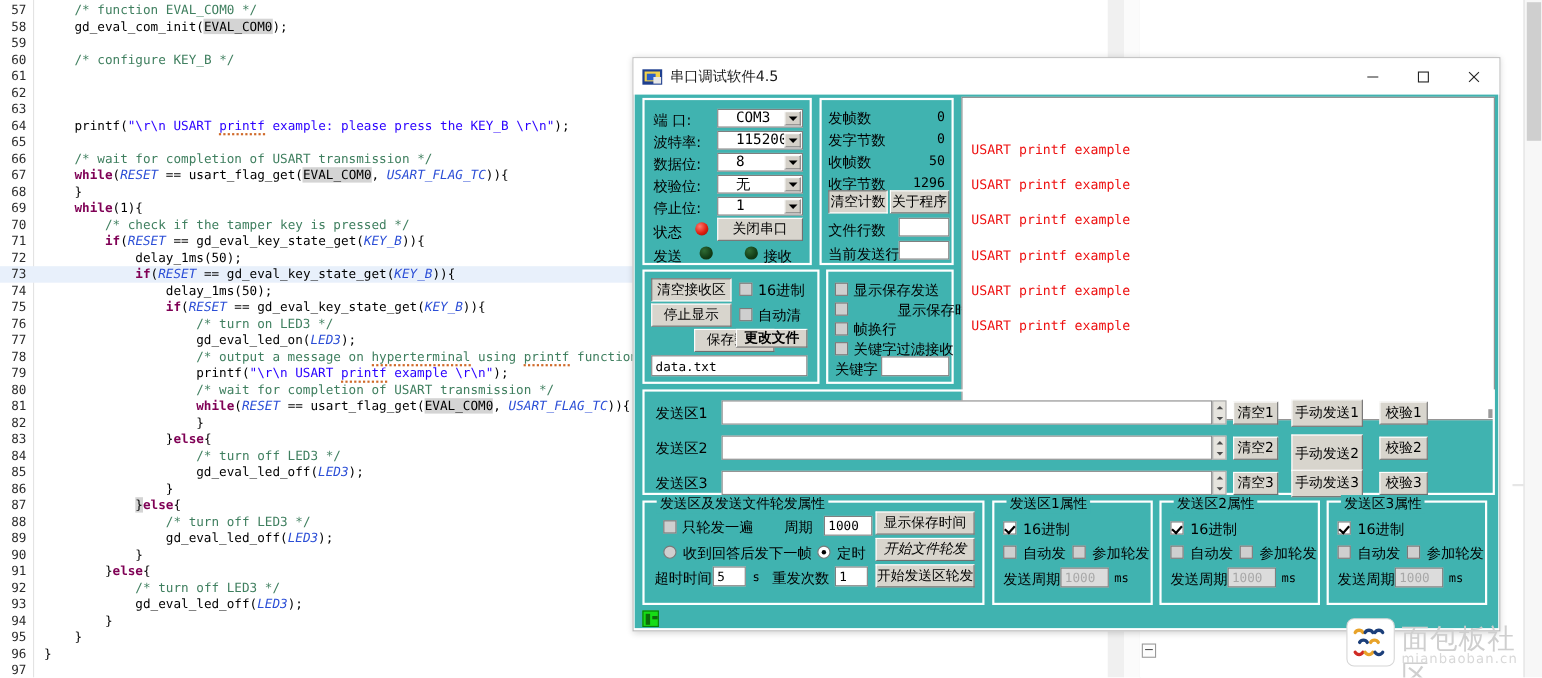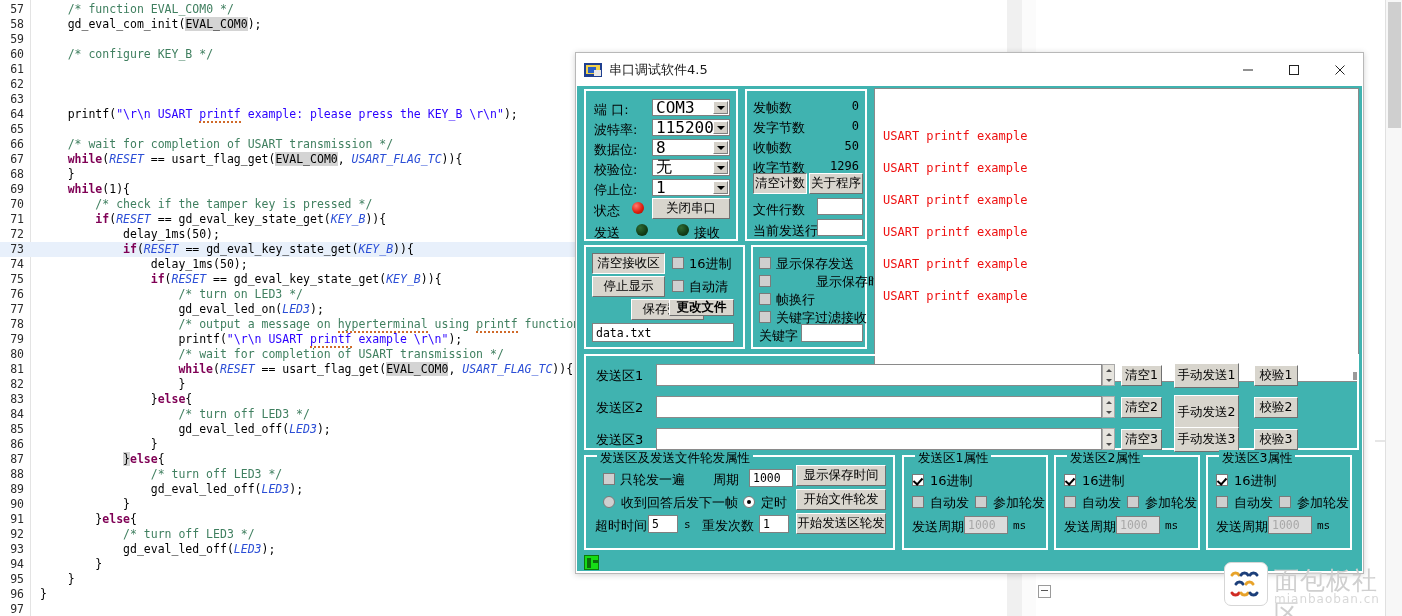--- a/index.html
+++ b/index.html
@@ -55,21 +55,21 @@
   #client{position:absolute;left:1px;top:33px;width:785px;height:485px;background:#40b3b0;}
 
   
   .gbox{position:absolute;border:2px solid #ffffff;box-sizing:border-box;}
   .cn{font-family:"DejaVu Sans","Liberation Sans",sans-serif;}
 
   .fieldlbl{position:absolute;font-size:13px;color:#000;white-space:nowrap;letter-spacing:0px;}
 
   .combo{position:absolute;height:17px;background:#ffffff;border:1px solid #7f7f7f;
          box-sizing:border-box;display:flex;align-items:center;}
-  .combo .cval{padding-left:3px;font-size:16px;color:#000;
+  .combo .cval{padding-left:16px;font-size:13px;color:#000;
                font-family:"DejaVu Sans Mono","Liberation Mono",monospace;}
   .combo .carrow{position:absolute;right:1px;top:1px;width:15px;height:13px;
                  background:#d4d0c8;border:1px solid #ffffff;border-right-color:#7f7f7f;
                  border-bottom-color:#7f7f7f;box-sizing:border-box;
                  display:flex;align-items:center;justify-content:center;}
   .carrow i{display:block;width:0;height:0;border-left:4px solid transparent;
             border-right:4px solid transparent;border-top:4px solid #000;}
 
   .btn{position:absolute;background:#d8d5cd;border:1px solid #ffffff;
        border-right-color:#707070;border-bottom-color:#707070;box-sizing:border-box;
@@ -383,21 +383,21 @@
     <div class="rdo on" style="left:166px;top:410px;"></div>
     <div class="fieldlbl cn" style="left:184px;top:408px;">定时</div>
 
     <div class="fieldlbl cn" style="left:18px;top:431px;">超时时间</div>
     <div class="txtin" style="left:71px;top:429px;width:30px;height:18px;">5</div>
     <div class="fieldlbl cn" style="left:107px;top:432px;font-size:11px;font-family:'DejaVu Sans Mono',monospace;">s</div>
     <div class="fieldlbl cn" style="left:125px;top:431px;">重发次数</div>
     <div class="txtin" style="left:182px;top:429px;width:30px;height:18px;">1</div>
 
     <div class="btn cn" style="left:219px;top:379px;width:90px;height:21px;">显示保存时间</div>
-    <div class="btn cn" style="left:219px;top:403px;width:90px;height:21px;">开始文件轮发</div>
+    <div class="btn cn" style="left:219px;top:403px;width:90px;height:21px;font-style:italic;">开始文件轮发</div>
     <div class="btn cn" style="left:219px;top:427px;width:90px;height:21px;">开始发送区轮发</div>
 
     <div id="area-props"></div>
 
     <div id="corner-icon"></div>
   <div class="grp" style="left: 325px; top: 369px; width: 146px; height: 95px;"></div>
       <div class="grpcap cn" style="left: 338px; top: 364px;">发送区1属性</div>
       <div class="cbx on" style="left: 335px; top: 388px;"></div>
       <div class="fieldlbl cn" style="left: 353px; top: 386px;">16进制</div>
       <div class="cbx off" style="left: 335px; top: 410px;"></div>

